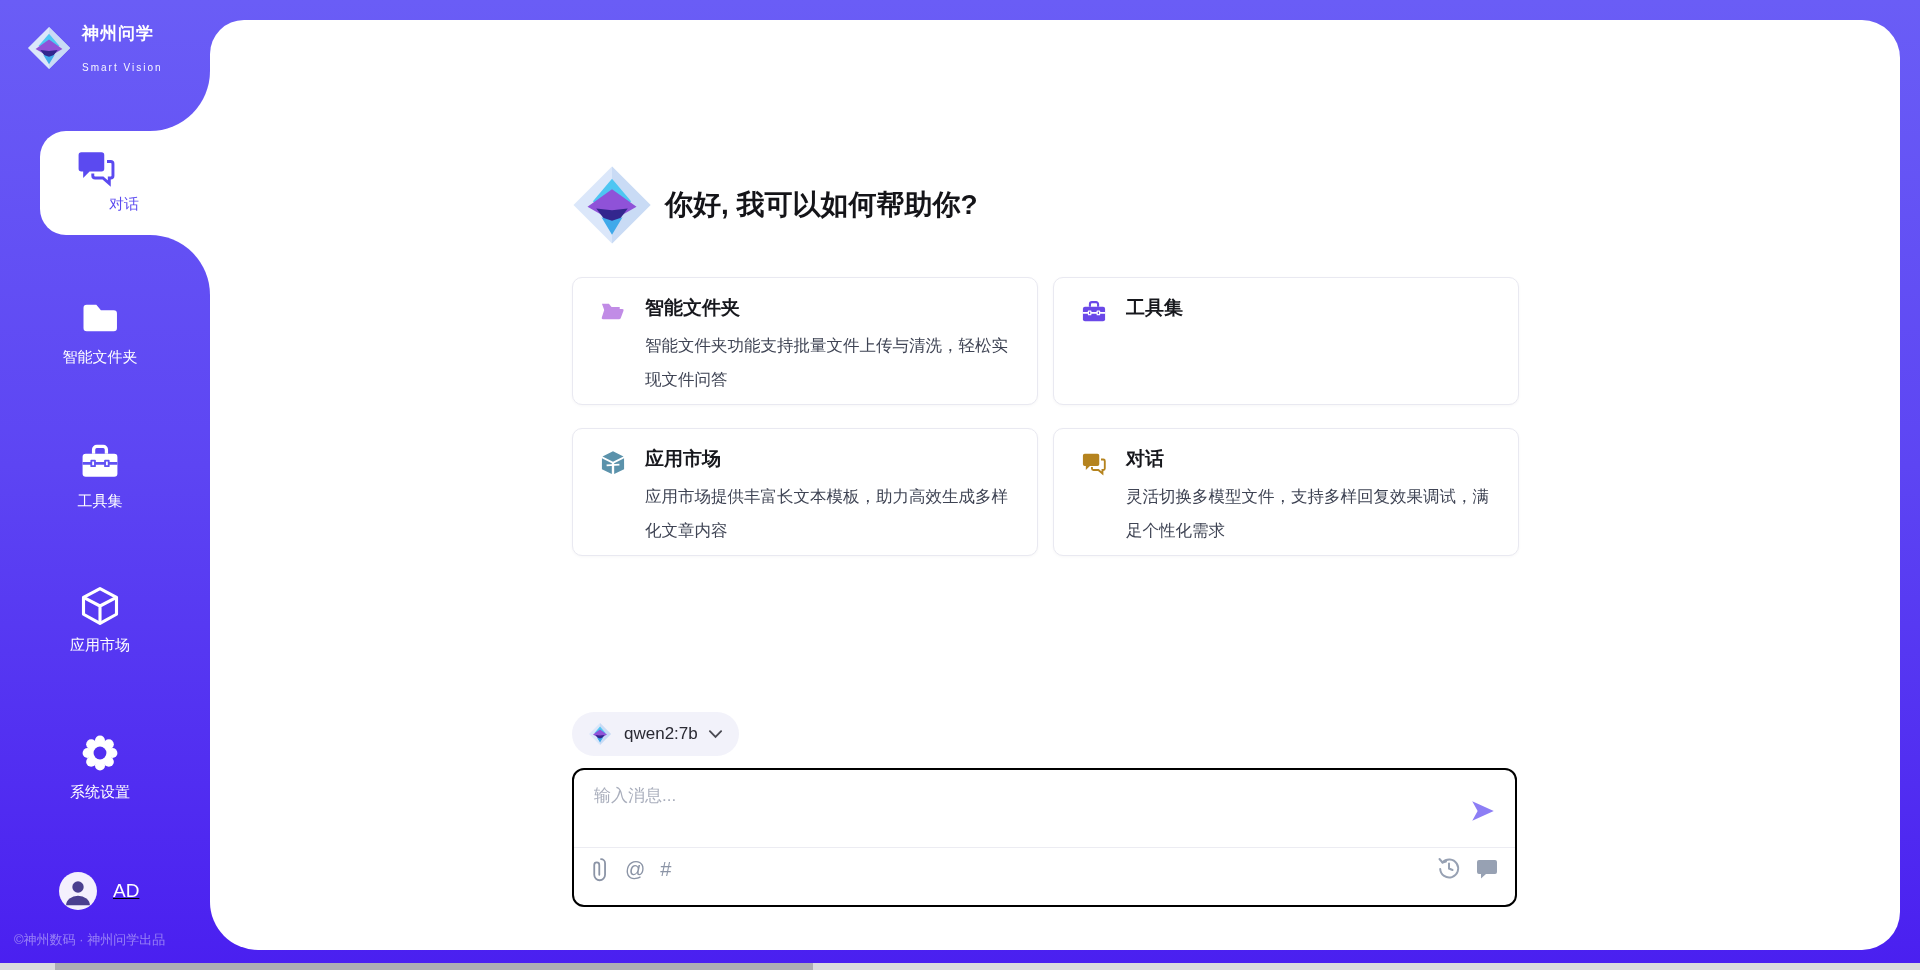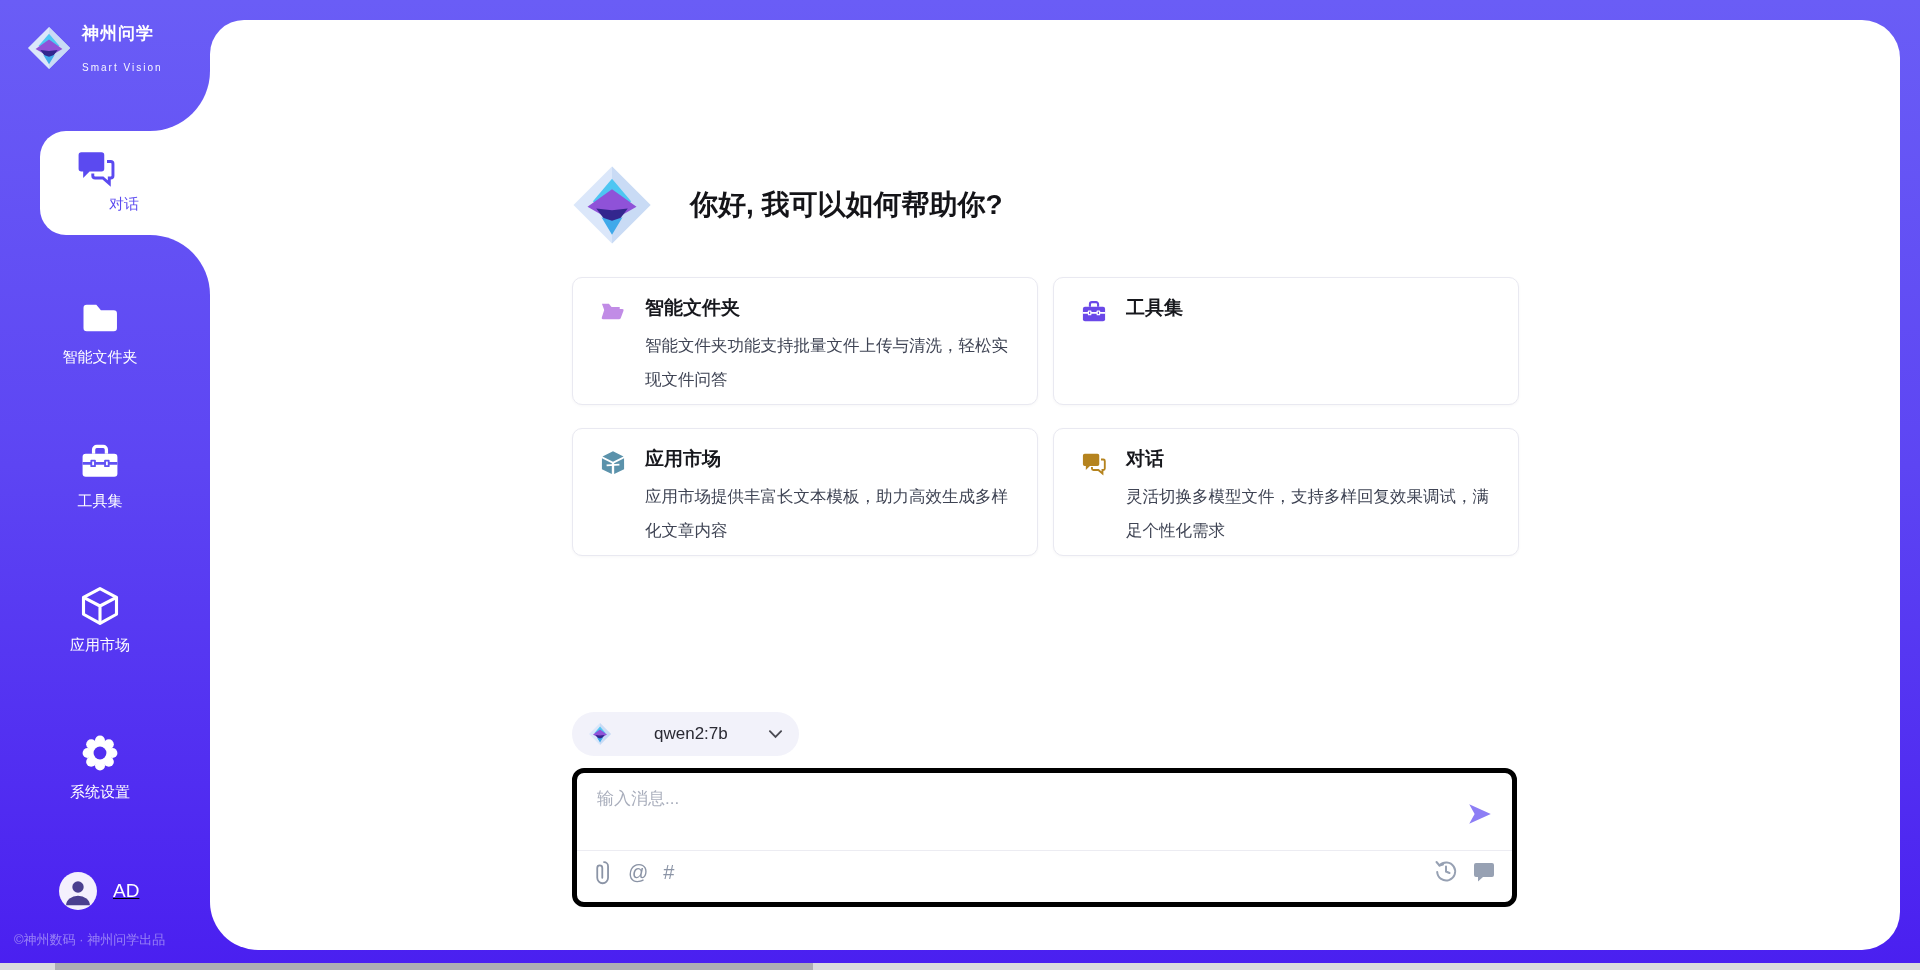--- a/index.html
+++ b/index.html
@@ -41,38 +41,38 @@
   .nav-item{ position:absolute; left:0; width:200px; text-align:center; cursor:pointer; color:#fff; }
   .nav-item .nav-icon{ width:44px; height:44px; display:inline-block; }
   .nav-item .nav-label{ font-size:15px; margin-top:4px; }
   .user-row{ position:absolute; left:59px; top:872px; display:flex; align-items:center; cursor:pointer;text-decoration:underline; }
   .avatar{ width:38px; height:38px; border-radius:50%; background:#f4f0fd; overflow:hidden; position:relative; }
   .user-name{ color:#fff; font-size:19px; margin-left:16px; }
   .side-footer{ position:absolute; left:14px; top:931px; color:rgba(255,255,255,.42); font-size:13px; }
   
   .greeting{ position:absolute; left:570px; top:163px; display:flex; align-items:center; }
   .greeting-logo{ width:84px; height:84px; }
-  .greeting-text{ margin-left:36px; font-size:28px; font-weight:bold; color:#141418; }
+  .greeting-text{ margin-left:11px; font-size:28px; font-weight:bold; color:#141418; }
   
   .cards{ position:absolute; left:572px; top:277px; width:947px;
     display:grid; grid-template-columns:466px 466px; gap:23px 15px; }
   .card{ position:relative; height:128px; background:#fff; border:1px solid #e9e9f1;
     border-radius:10px; box-shadow:0 1px 3px rgba(40,40,80,.04); cursor:pointer; }
   .card-icon{ position:absolute; left:26px; top:20px; width:28px; height:28px; }
   .card-title{ position:absolute; left:72px; top:17px; font-size:19px; font-weight:bold; color:#17181d; }
   .card-desc{ position:absolute; left:72px; top:50px; width:374px; font-size:16.5px;
     line-height:34px; color:#3f4454; }
   
   .model-pill{ position:absolute; left:572px; top:712px; height:44px; padding:0 16px;
-    background:#f2f2fa; border-radius:22px; display:flex; align-items:center; cursor:pointer;gap:30px; }
+    background:#f2f2fa; border-radius:22px; display:flex; align-items:center; cursor:pointer; }
   .model-pill .pill-logo{ width:24px; height:24px; }
   .model-name{ font-size:17px; color:#2a2a33; margin:0 10px 0 12px; }
   
   .composer{ position:absolute; left:572px; top:768px; width:945px; height:139px;
-    background:#fff; border:5px solid #000000; border-radius:12px; }
+    background:#fff; border:2px solid #000000; border-radius:12px; }
   .composer textarea{ position:absolute; left:20px; top:14px; width:840px; height:56px;
     border:none; outline:none; resize:none; font-family:"Liberation Sans", sans-serif;
     font-size:17px; color:#333; background:transparent; }
   .composer textarea::placeholder{ color:#a9aebc; }
   .send-btn{ position:absolute; right:16px; top:26px; width:30px; height:30px; cursor:pointer; border:none; background:none; }
   .composer-divider{ position:absolute; left:0; right:0; top:77px; height:1px; background:#ececf2; }
   .composer-toolbar{ position:absolute; left:18px; top:86px; display:flex; align-items:center; gap:15px; }
   .tool-ic{ color:#8b94a6; cursor:pointer; display:inline-flex; align-items:center; }
   .glyph{ font-size:20px; font-weight:500; line-height:1; }
   .composer-toolbar-right{ position:absolute; right:16px; top:86px; display:flex; align-items:center; gap:14px; }

